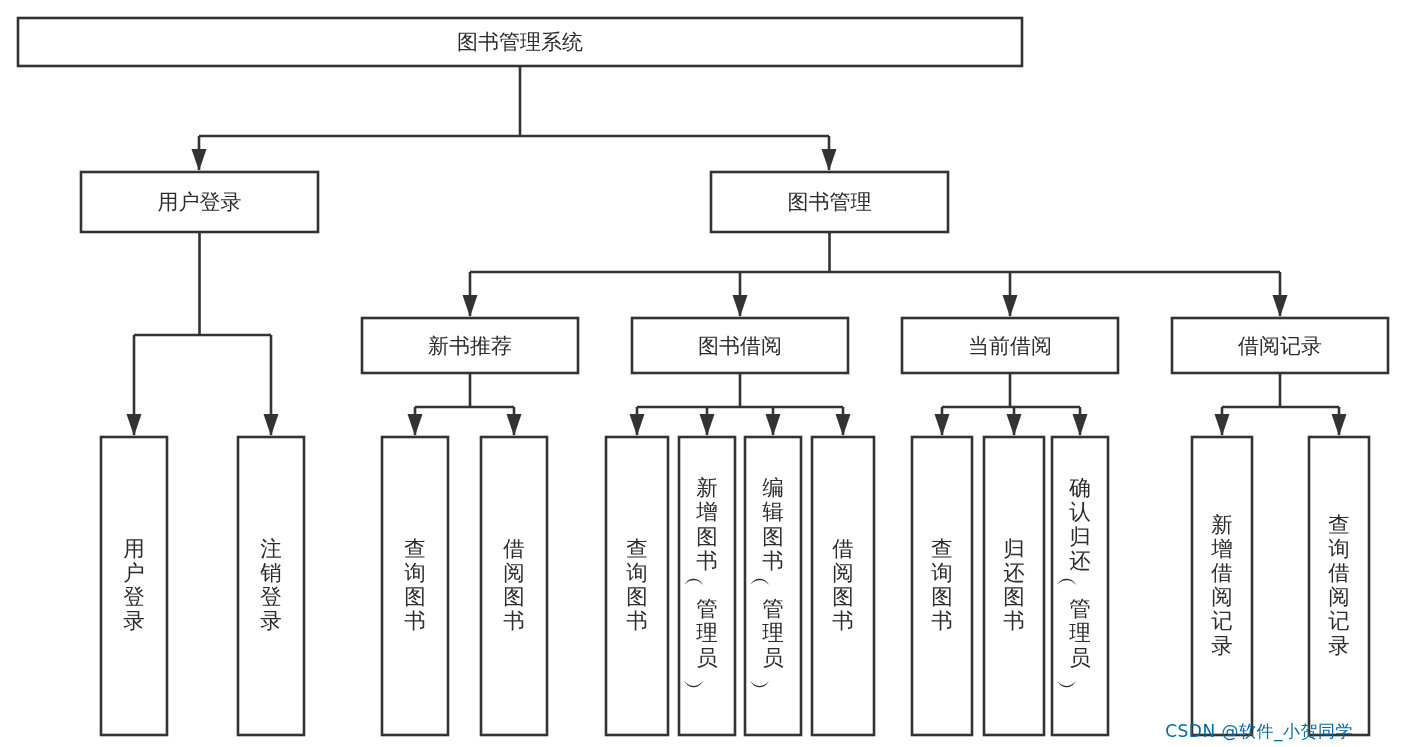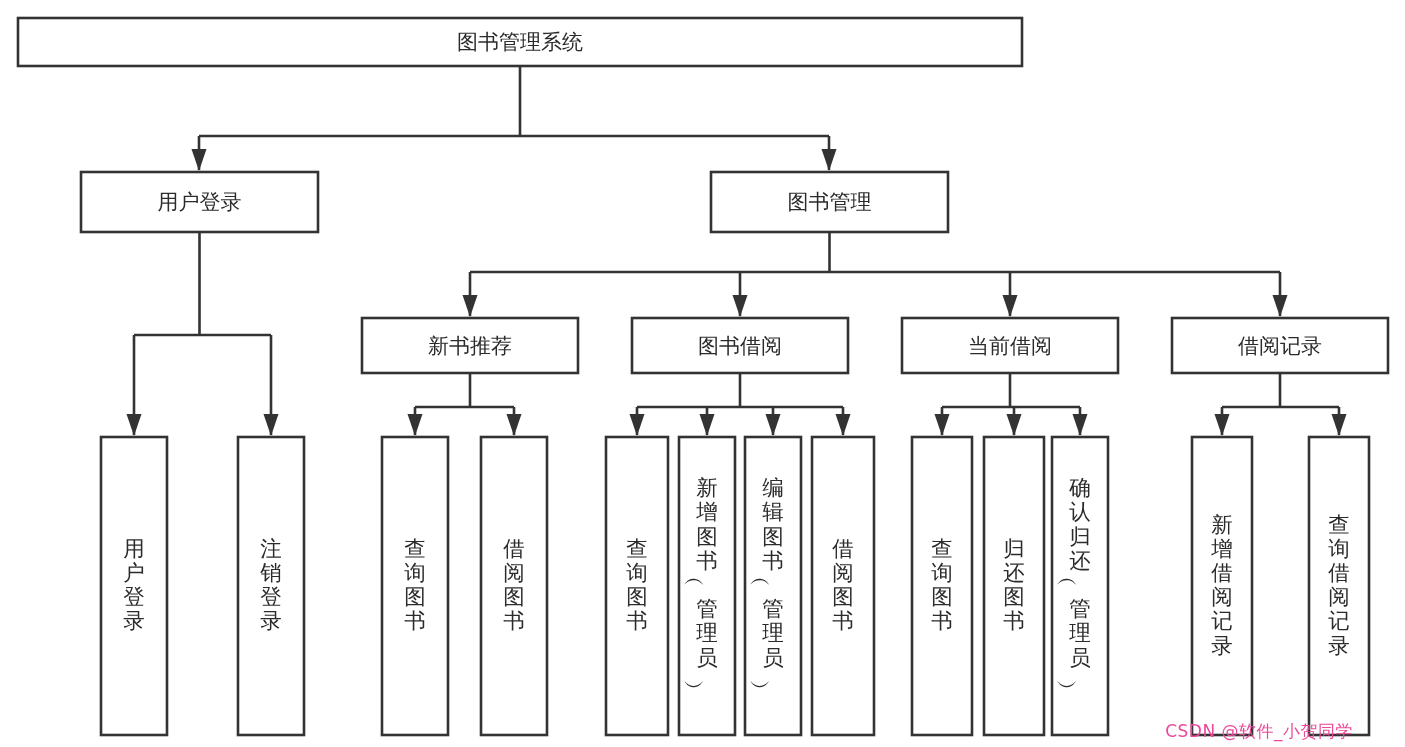--- a/index.html
+++ b/index.html
@@ -54,21 +54,21 @@
   .arrow-head {
     fill: #333333;
     stroke: none;
   }
   .watermark {
     position: absolute;
     right: 8px;
     bottom: 4px;
     font-family: "DejaVu Sans", "Liberation Sans", sans-serif;
     font-size: 17px;
-    color: #ec4899;
+    color: #0369a1;
     white-space: nowrap;
     letter-spacing: 0.5px;
     user-select: none;
   }
 </style>
 </head>
 <body>
 
 <div id="diagram-root">
   <svg class="diagram-canvas" viewBox="0 0 1405 747">

